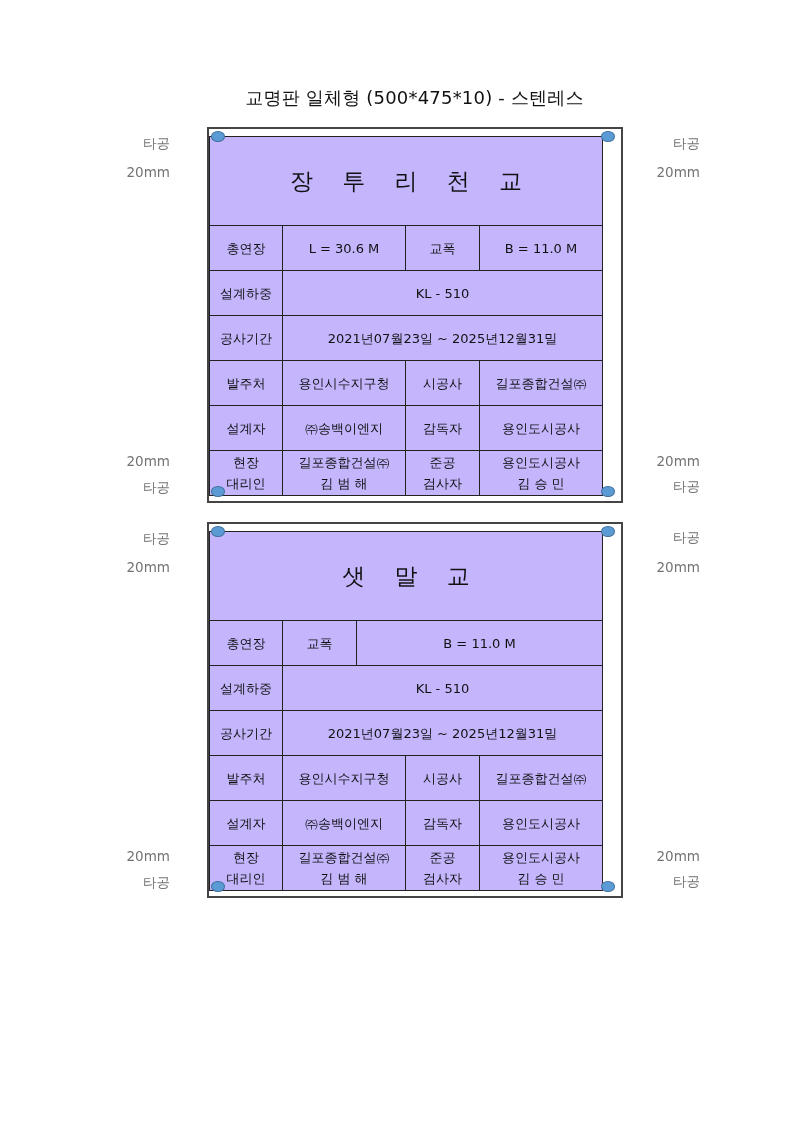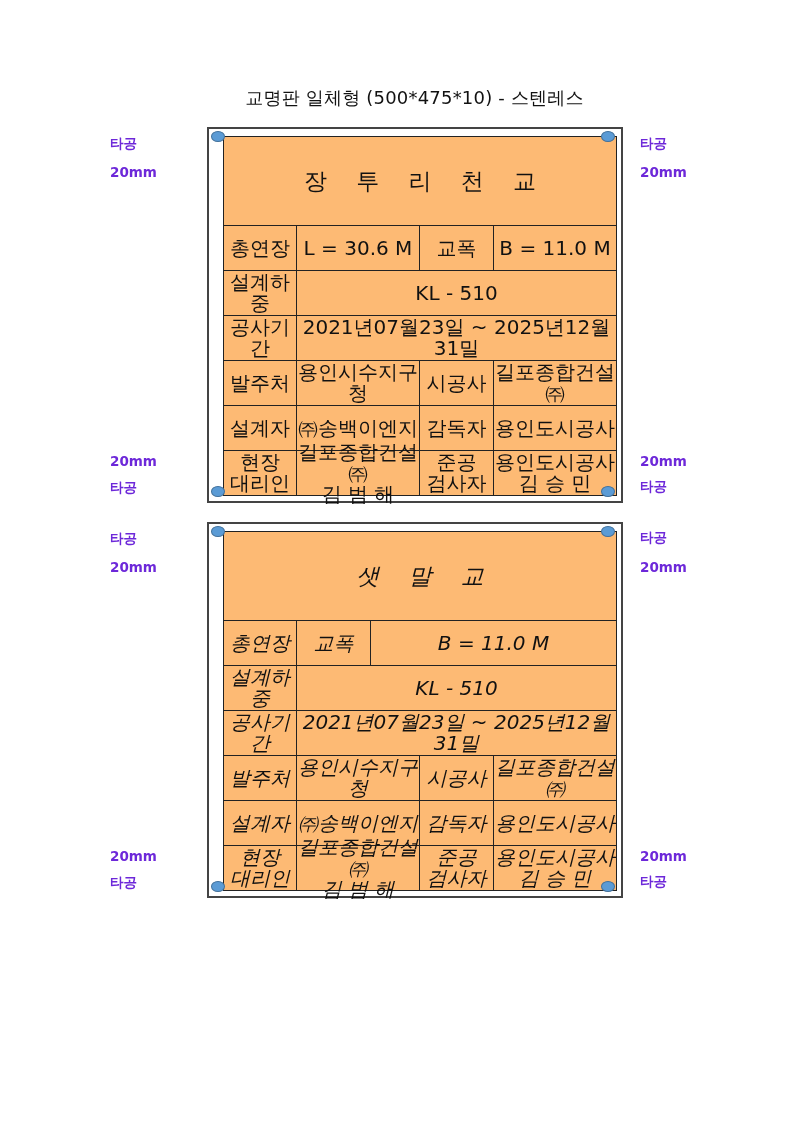--- a/index.html
+++ b/index.html
@@ -1,26 +1,26 @@
 <!DOCTYPE html>
 <html><head>
 <meta charset="utf-8">
 <style>
   html, body { margin:0; padding:0; background:#ffffff; }
   body { width:793px; height:1122px; position:relative; overflow:hidden;
          font-family:"DejaVu Sans", "Liberation Sans", sans-serif; color:#111; }
   .doc-title { position:absolute; left:0; width:829px; top:86px; text-align:center;
                font-size:18px; letter-spacing:0.2px; }
-  .side-label { position:absolute; font-size:13.5px; color:#6d28d9; text-align:left; width:60px;font-weight:bold; }
+  .side-label { position:absolute; font-size:13.5px; color:#737373; text-align:right; width:60px; }
   .plate { position:absolute; left:207px; width:414px; }
   .outer { position:absolute; left:0; top:0; width:412px; border:2px solid #444; box-sizing:content-box; }
-  .inner { position:absolute; left:16px; width:392px; border:1.5px solid #222; background:#fdba74; }
+  .inner { position:absolute; left:2px; width:392px; border:1.5px solid #222; background:#c4b5fd; }
   .title-row { height:88px; border-bottom:1.5px solid #222; display:flex; align-items:center; justify-content:center;
                font-size:23px; word-spacing:22px; letter-spacing:0; }
-  .row { display:flex; height:44px; border-bottom:1.5px solid #222; font-size:20px; }
+  .row { display:flex; height:44px; border-bottom:1.5px solid #222; font-size:13px; }
   .row:last-child { border-bottom:none; }
   .cell { display:flex; align-items:center; justify-content:center; text-align:center;
           border-right:1.5px solid #222; box-sizing:border-box; line-height:21px; }
   .cell:last-child { border-right:none; }
   .c1 { width:73px; }
   .c2 { width:123px; }
   .c3 { width:74px; }
   .c4 { flex:1;text-align:center; }
   .cspan { flex:1; }
   .two-line { flex-direction:column; }
@@ -98,21 +98,21 @@
 
 <div class="side-label" style="left:110px;top:530px;">타공</div>
 <div class="side-label" style="left:110px;top:559px;">20mm</div>
 <div class="side-label" style="left:640px;top:529px;">타공</div>
 <div class="side-label" style="left:640px;top:559px;">20mm</div>
 <div class="side-label" style="left:110px;top:848px;">20mm</div>
 <div class="side-label" style="left:110px;top:874px;">타공</div>
 <div class="side-label" style="left:640px;top:848px;">20mm</div>
 <div class="side-label" style="left:640px;top:873px;">타공</div>
 
-<div class="plate" style="top:522px;height:308px;font-style:italic;">
+<div class="plate" style="top:522px;height:308px;">
   <div class="outer" style="height:372px;"></div>
   <div class="inner" style="top:9px;">
     <div class="title-row">샛 말 교</div>
     <div class="row">
       <div class="cell c1">총연장</div>
       <div class="cell c3">교폭</div>
       <div class="cell c4">B = 11.0 M</div>
     </div>
     <div class="row">
       <div class="cell c1">설계하중</div>

